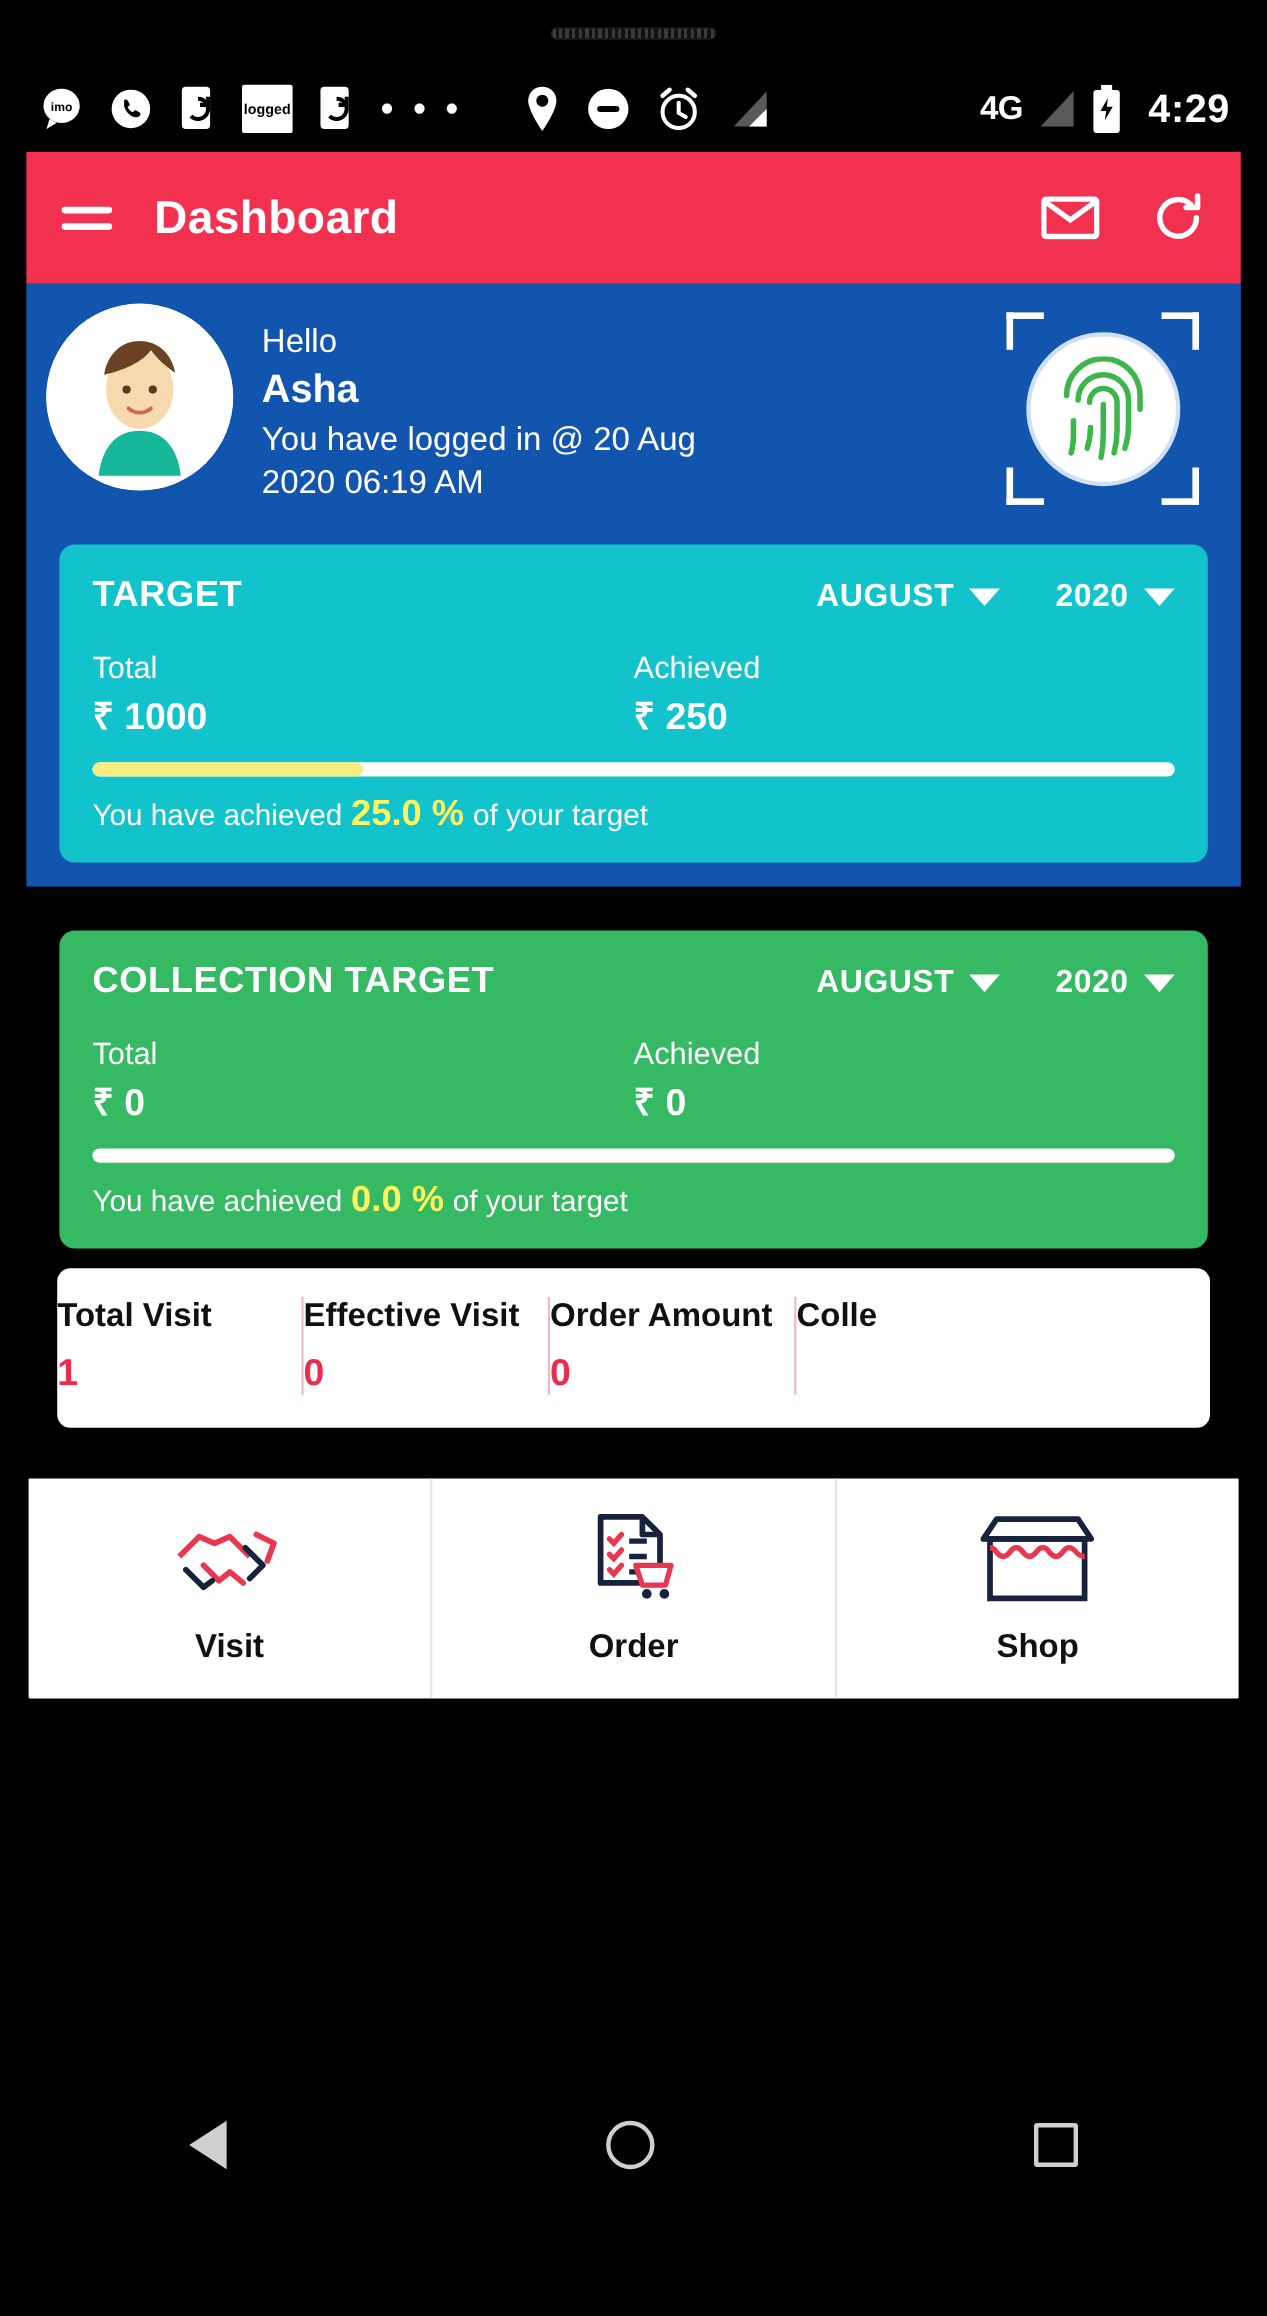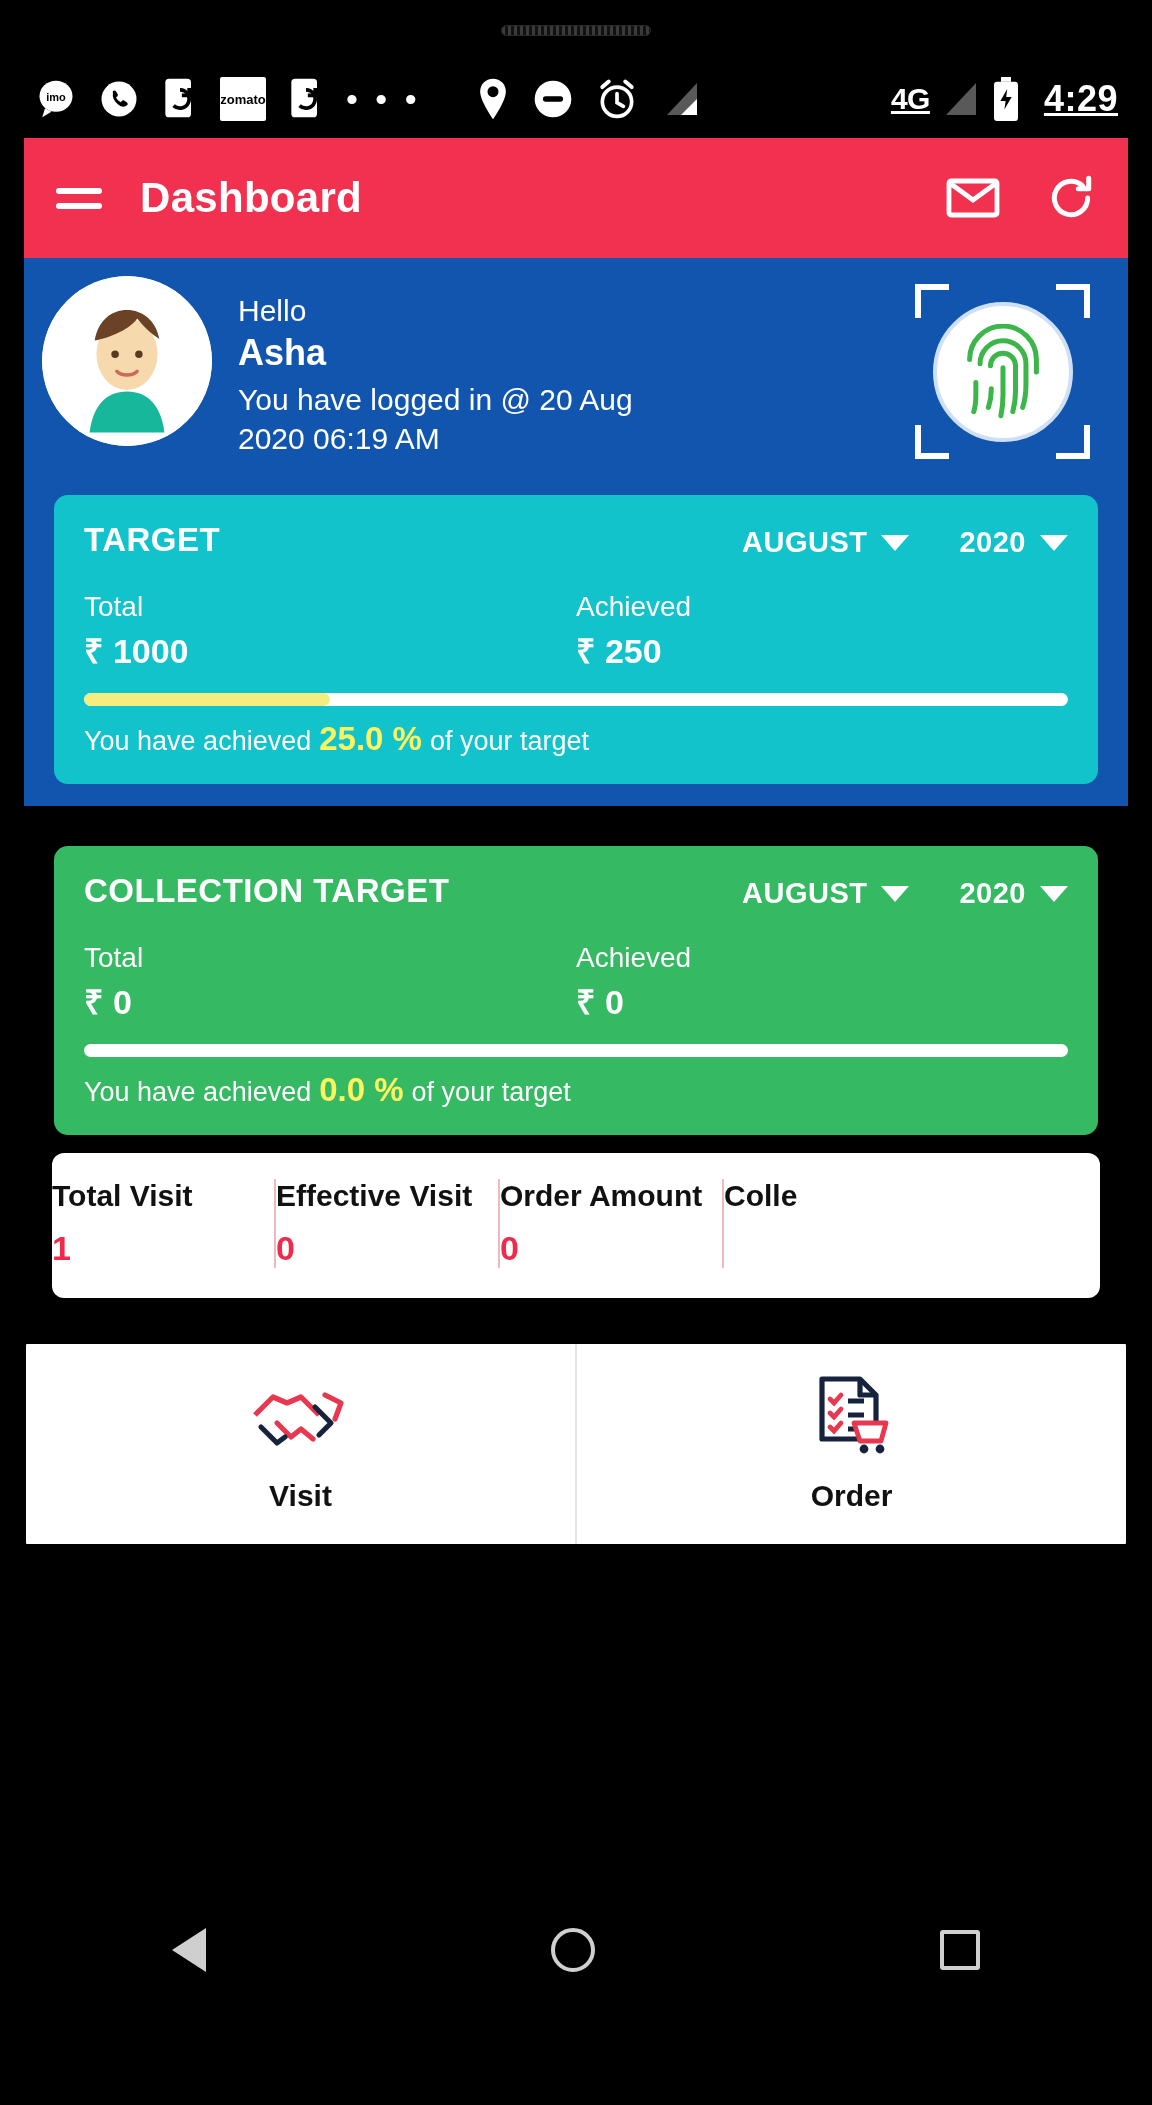--- a/index.html
+++ b/index.html
@@ -18,21 +18,21 @@
     background:repeating-linear-gradient(90deg,#3a3a3a 0 3px,#111 3px 6px);
     border:1px solid #2a2a2a;
   }
 
   
   .statusbar {
     height:78px; display:flex; align-items:center;
     padding:0 34px; color:#fff;
   }
   .sb-left { display:flex; align-items:center; gap:20px; flex:1; }
-  .sb-right { display:flex; align-items:center; gap:14px;text-decoration:underline; }
+  .sb-right { display:flex; align-items:center; gap:14px; }
   .sbicon { display:inline-flex; align-items:center; justify-content:center; }
   .clock { font-size:36px; font-weight:600; letter-spacing:.5px; margin-left:10px; }
   .net4g { font-size:30px; font-weight:700; letter-spacing:-.5px; }
   .zomato {
     background:#fff; color:#000; font-size:13px; font-weight:700;
     padding:3px 4px; border-radius:2px; width:46px; height:44px;
     display:flex; align-items:center; justify-content:center;
   }
   .dots { letter-spacing:4px; font-size:34px; line-height:12px; }
 
@@ -141,21 +141,21 @@
             <path d="M8.5 7.5c.5-.6 1.4-.5 1.8.2l.9 1.5c.3.5.2 1-.2 1.3l-.7.5c.5 1.3 1.5 2.3 2.8 2.8l.5-.7c.3-.4.9-.5 1.3-.2l1.5.9c.7.4.8 1.3.2 1.8-1.5 1.3-3.6 1-5.6-.9-2-1.9-2.8-4.1-2.5-5.6z" fill="#000"></path>
           </svg>
       </span>
       <span class="sbicon">
         <svg width="40" height="44" viewBox="0 0 20 24">
             <rect x="2" y="1" width="14" height="21" rx="2" fill="#fff"></rect>
             <path d="M10 7a5 5 0 1 1-3.5 8.6" stroke="#000" stroke-width="2" fill="none"></path>
             <path d="M15 6v4h-4" stroke="#000" stroke-width="2" fill="none"></path>
           </svg>
       </span>
-      <span class="zomato">zomato</span>
+      <span class="zomato">logged</span>
       <span class="sbicon">
         <svg width="40" height="44" viewBox="0 0 20 24">
             <rect x="2" y="1" width="14" height="21" rx="2" fill="#fff"></rect>
             <path d="M10 7a5 5 0 1 1-3.5 8.6" stroke="#000" stroke-width="2" fill="none"></path>
             <path d="M15 6v4h-4" stroke="#000" stroke-width="2" fill="none"></path>
           </svg>
       </span>
       <span class="dots">• • •</span>
       <span class="sbicon" style="margin-left:34px;">
         <svg width="36" height="44" viewBox="0 0 18 24">
@@ -373,20 +373,30 @@
           <g stroke="#17233C" stroke-width="2.4" fill="none">
             <path d="M23 13h8M23 20h8M23 27h5"></path>
           </g>
           <path d="M26 24h16l-2.5 9H29z" fill="#fff" stroke="#E8384F" stroke-width="2.4" stroke-linejoin="round"></path>
           <circle cx="31" cy="37" r="2.2" fill="#17233C"></circle>
           <circle cx="39" cy="37" r="2.2" fill="#17233C"></circle>
         </svg>
       </span>
       <span class="a-lbl">Order</span>
     </div>
+    <div class="action">
+      <span>
+        <svg width="110" height="84" viewBox="0 0 55 42">
+          <path d="M6 12h43v27H6z" stroke="#17233C" stroke-width="2.6" fill="none"></path>
+          <path d="M3 12L9 3h37l6 9z" stroke="#17233C" stroke-width="2.6" fill="none" stroke-linejoin="round"></path>
+          <path d="M6 16c3 0 3 4 6 4s3-4 6-4 3 4 6 4 3-4 6-4 3 4 6 4 3-4 6-4 3 4 7 4" stroke="#E8384F" stroke-width="2.4" fill="none"></path>
+        </svg>
+      </span>
+      <span class="a-lbl">Shop</span>
+    </div>
   </div>
 
   <div class="navbar">
     <span class="nav-tri"></span>
     <span class="nav-cir"></span>
     <span class="nav-sq"></span>
   </div>
 
 </div>
 

